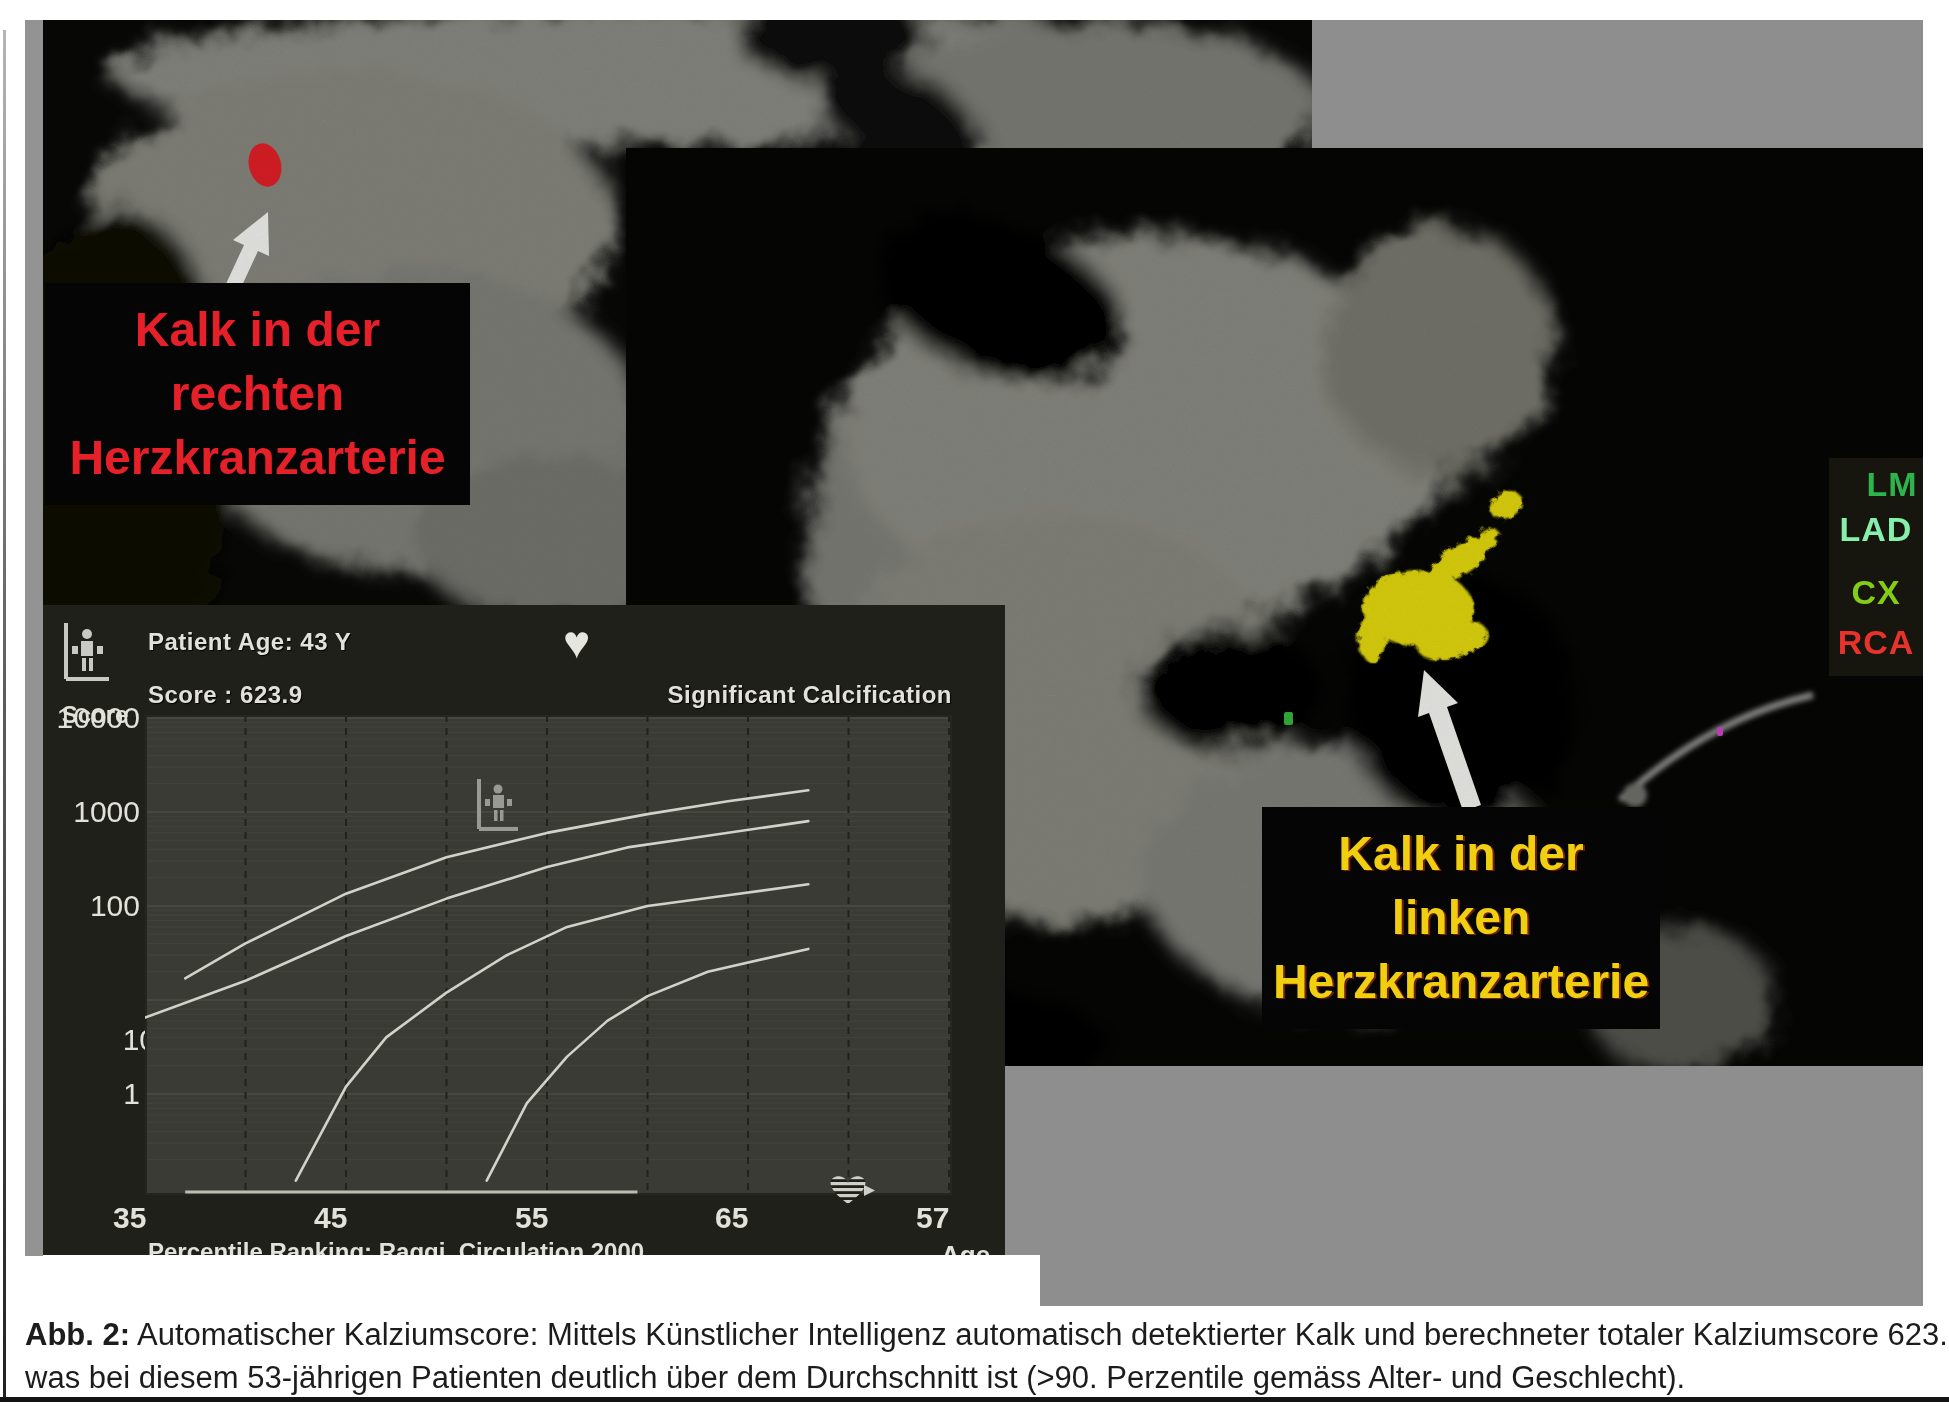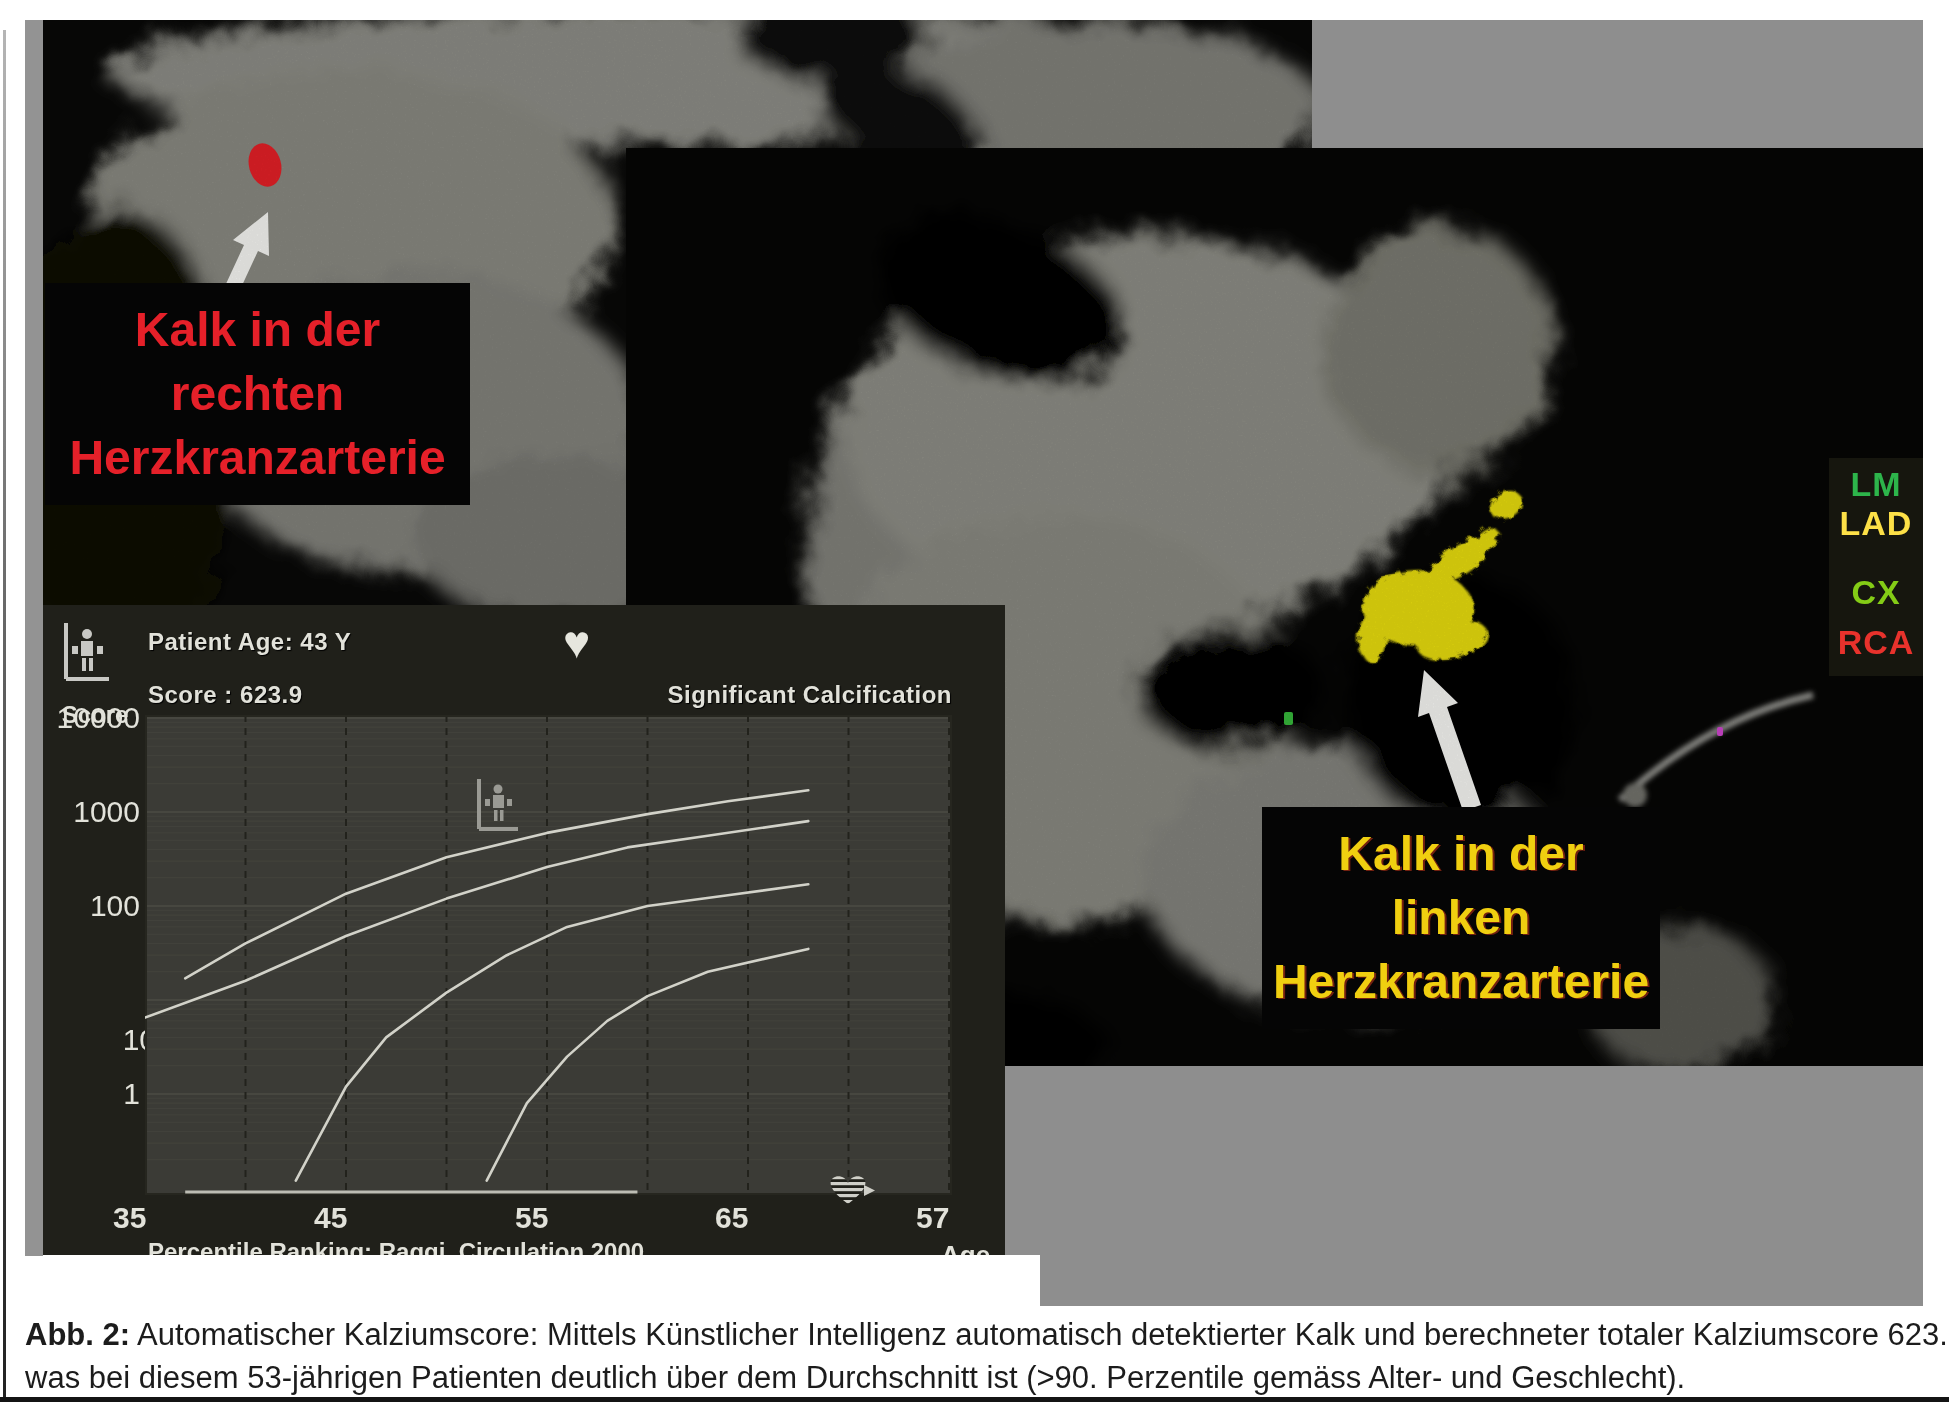--- a/index.html
+++ b/index.html
@@ -131,22 +131,22 @@
         <ellipse cx="792" cy="460" rx="55" ry="38" fill="#e4d90f"></ellipse>
         <ellipse cx="826" cy="492" rx="36" ry="18" fill="#e4d90f" transform="rotate(-15 826 492)"></ellipse>
         <ellipse cx="746" cy="490" rx="14" ry="24" fill="#e4d90f"></ellipse>
       </g>
       <polygon points="798,522 832,555 821,559 855,657 837,663 803,565 792,569" fill="#f2f2f0"></polygon>
     </svg>
     <svg class="abs grain" style="left:0;top:0" width="1297" height="918">
       <rect width="1297" height="918" filter="url(#grainF)"></rect>
     </svg>
     <div class="abs legend-strip" style="left:1203px;top:310px;width:94px;height:218px;">
-        <div class="abs legend-item" style="top: 11px; color: rgb(45, 181, 75);">LM</div>
-        <div class="abs legend-item" style="top: 50px; color: #fde047;">LAD</div>
+        <div class="abs legend-item" style="top: 11px; color: rgb(45, 181, 75); padding-left: 16px;">LM</div>
+        <div class="abs legend-item" style="top: 56px; color: #86efac;">LAD</div>
         <div class="abs legend-item" style="top: 119px; color: #84cc16;">CX</div>
         <div class="abs legend-item" style="top: 169px; color: rgb(232, 50, 44);">RCA</div>
       </div>
     <div class="abs ann-box ann-yellow" style="left:636px;top:659px;width:398px;height:207px;">
         <div>Kalk in der</div>
         <div>linken</div>
         <div>Herzkranzarterie</div>
       </div>
   </div>
 

